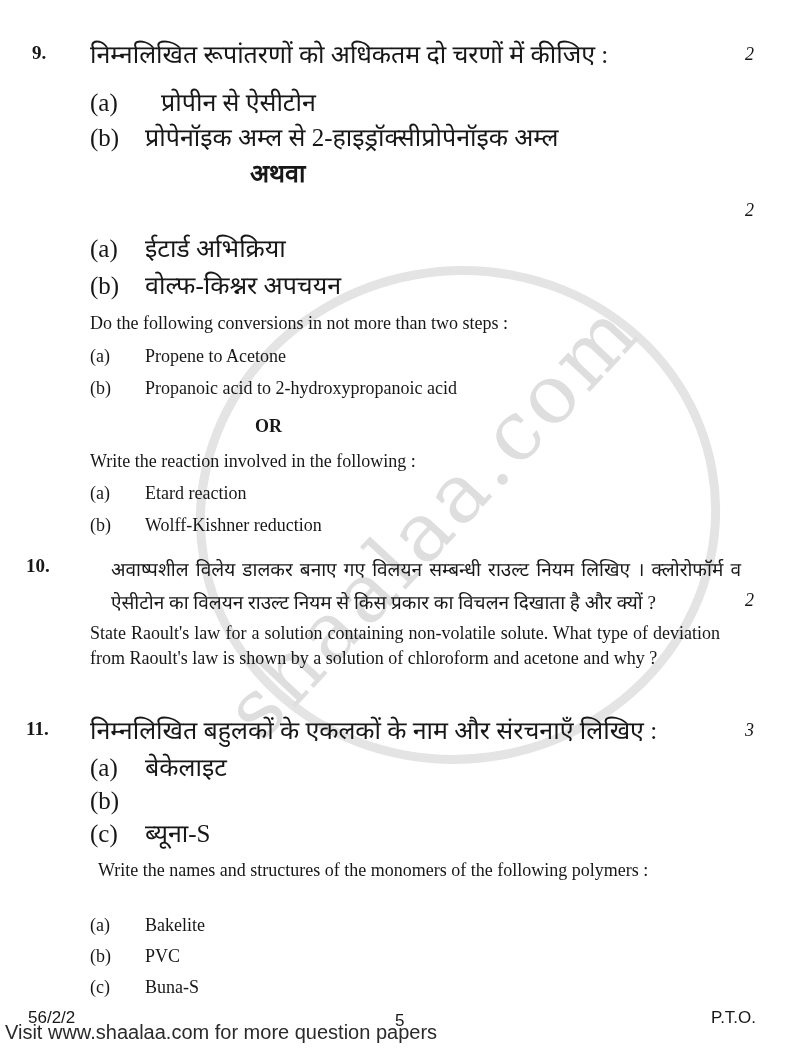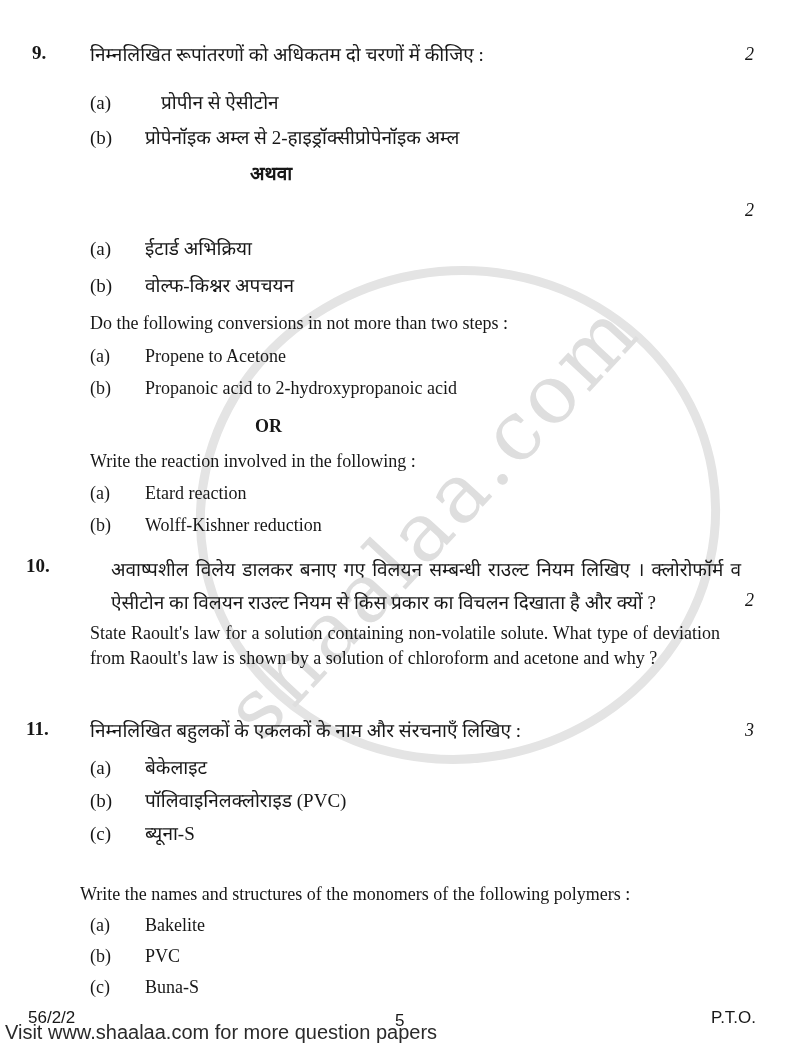--- a/index.html
+++ b/index.html
@@ -13,21 +13,21 @@
     color: #171717;
   }
   .wm {
     position: absolute;
     left: 0; top: 0;
     z-index: 0;
     pointer-events: none;
   }
   .content { position: absolute; left: 0; top: 0; width: 800px; height: 1060px; z-index: 1; }
   .ln { position: absolute; white-space: nowrap; }
-  .hi { font-size: 19px; line-height: 26px; }
+  .hi { font-size: 25px; line-height: 26px; }
   .en { font-size: 18px; line-height: 24px; }
   .b  { font-weight: bold; }
   .qnum { font-weight: bold; font-size: 19px; }
   .marks { font-style: italic; font-size: 18px; }
   .para {
     position: absolute;
     white-space: normal;
     text-align: justify;
   }
   .hi-para { font-size: 19px; line-height: 33px; }
@@ -92,26 +92,25 @@
     <div class="para en-para" style="left:90px; top:621px; width:630px;">State Raoult's law for a solution containing non-volatile solute. What type of deviation from Raoult's law is shown by a solution of chloroform and acetone and why ?</div>
 
     <div class="ln qnum" style="left:26px; top:718px;">11.</div>
     <div class="ln hi" style="left:90px; top:718px;">निम्नलिखित बहुलकों के एकलकों के नाम और संरचनाएँ लिखिए :</div>
     <div class="ln marks" style="left:745px; top:720px;">3</div>
 
     <div class="ln hi" style="left:90px; top:755px;">(a)</div>
     <div class="ln hi" style="left:145px; top:755px;">बेकेलाइट</div>
 
     <div class="ln hi" style="left:90px; top:788px;">(b)</div>
-    <div class="ln hi" style="left:145px; top:788px;">पॉलिवाइनिलक्लोराइड (PVC)</div>
 
     <div class="ln hi" style="left:90px; top:821px;">(c)</div>
     <div class="ln hi" style="left:145px; top:821px;">ब्यूना-S</div>
 
-    <div class="para en-para" style="left:80px; top:858px; width:630px;margin-top:24px;">Write the names and structures of the monomers of the following polymers :</div>
+    <div class="para en-para" style="left:98px; top:858px; width:630px;">Write the names and structures of the monomers of the following polymers :</div>
 
     <div class="ln en" style="left:90px; top:913px;">(a)</div>
     <div class="ln en" style="left:145px; top:913px;">Bakelite</div>
 
     <div class="ln en" style="left:90px; top:944px;">(b)</div>
     <div class="ln en" style="left:145px; top:944px;">PVC</div>
 
     <div class="ln en" style="left:90px; top:975px;">(c)</div>
     <div class="ln en" style="left:145px; top:975px;">Buna-S</div>
 

